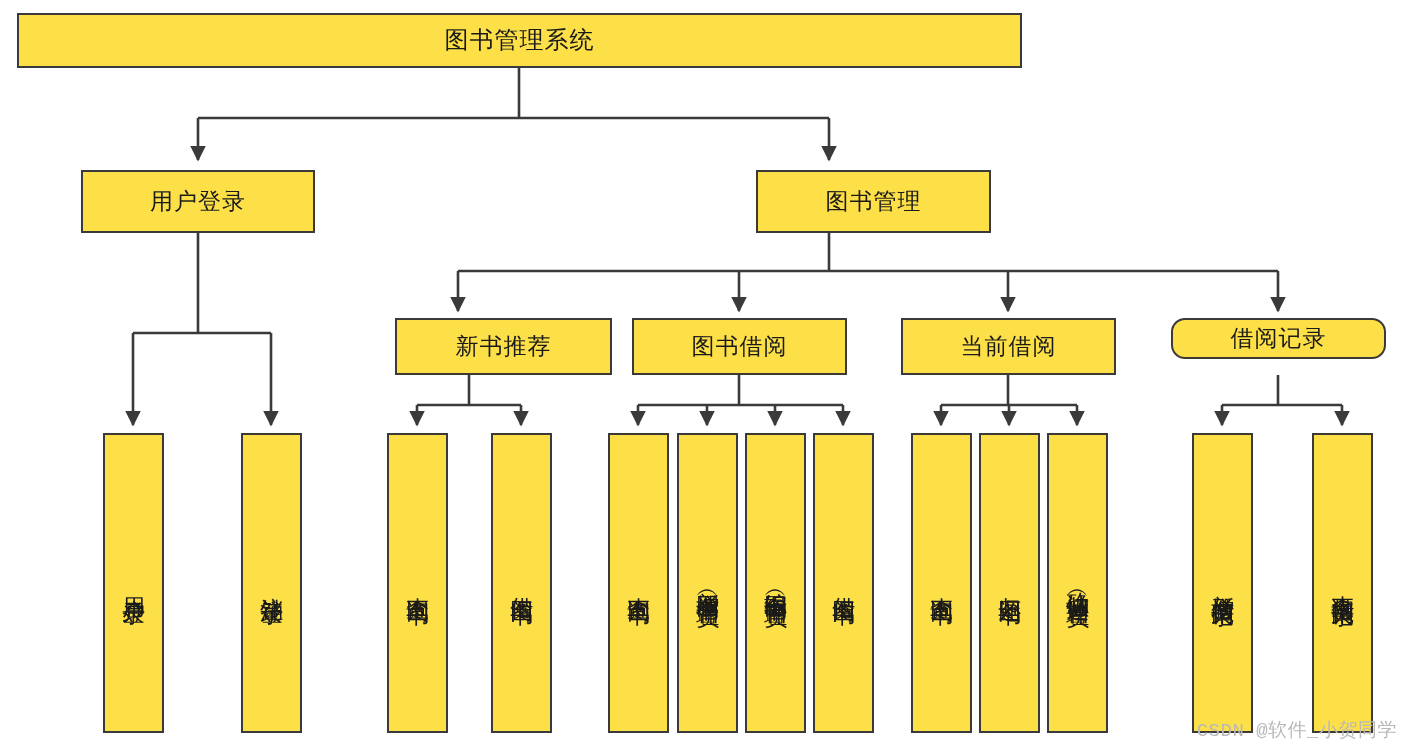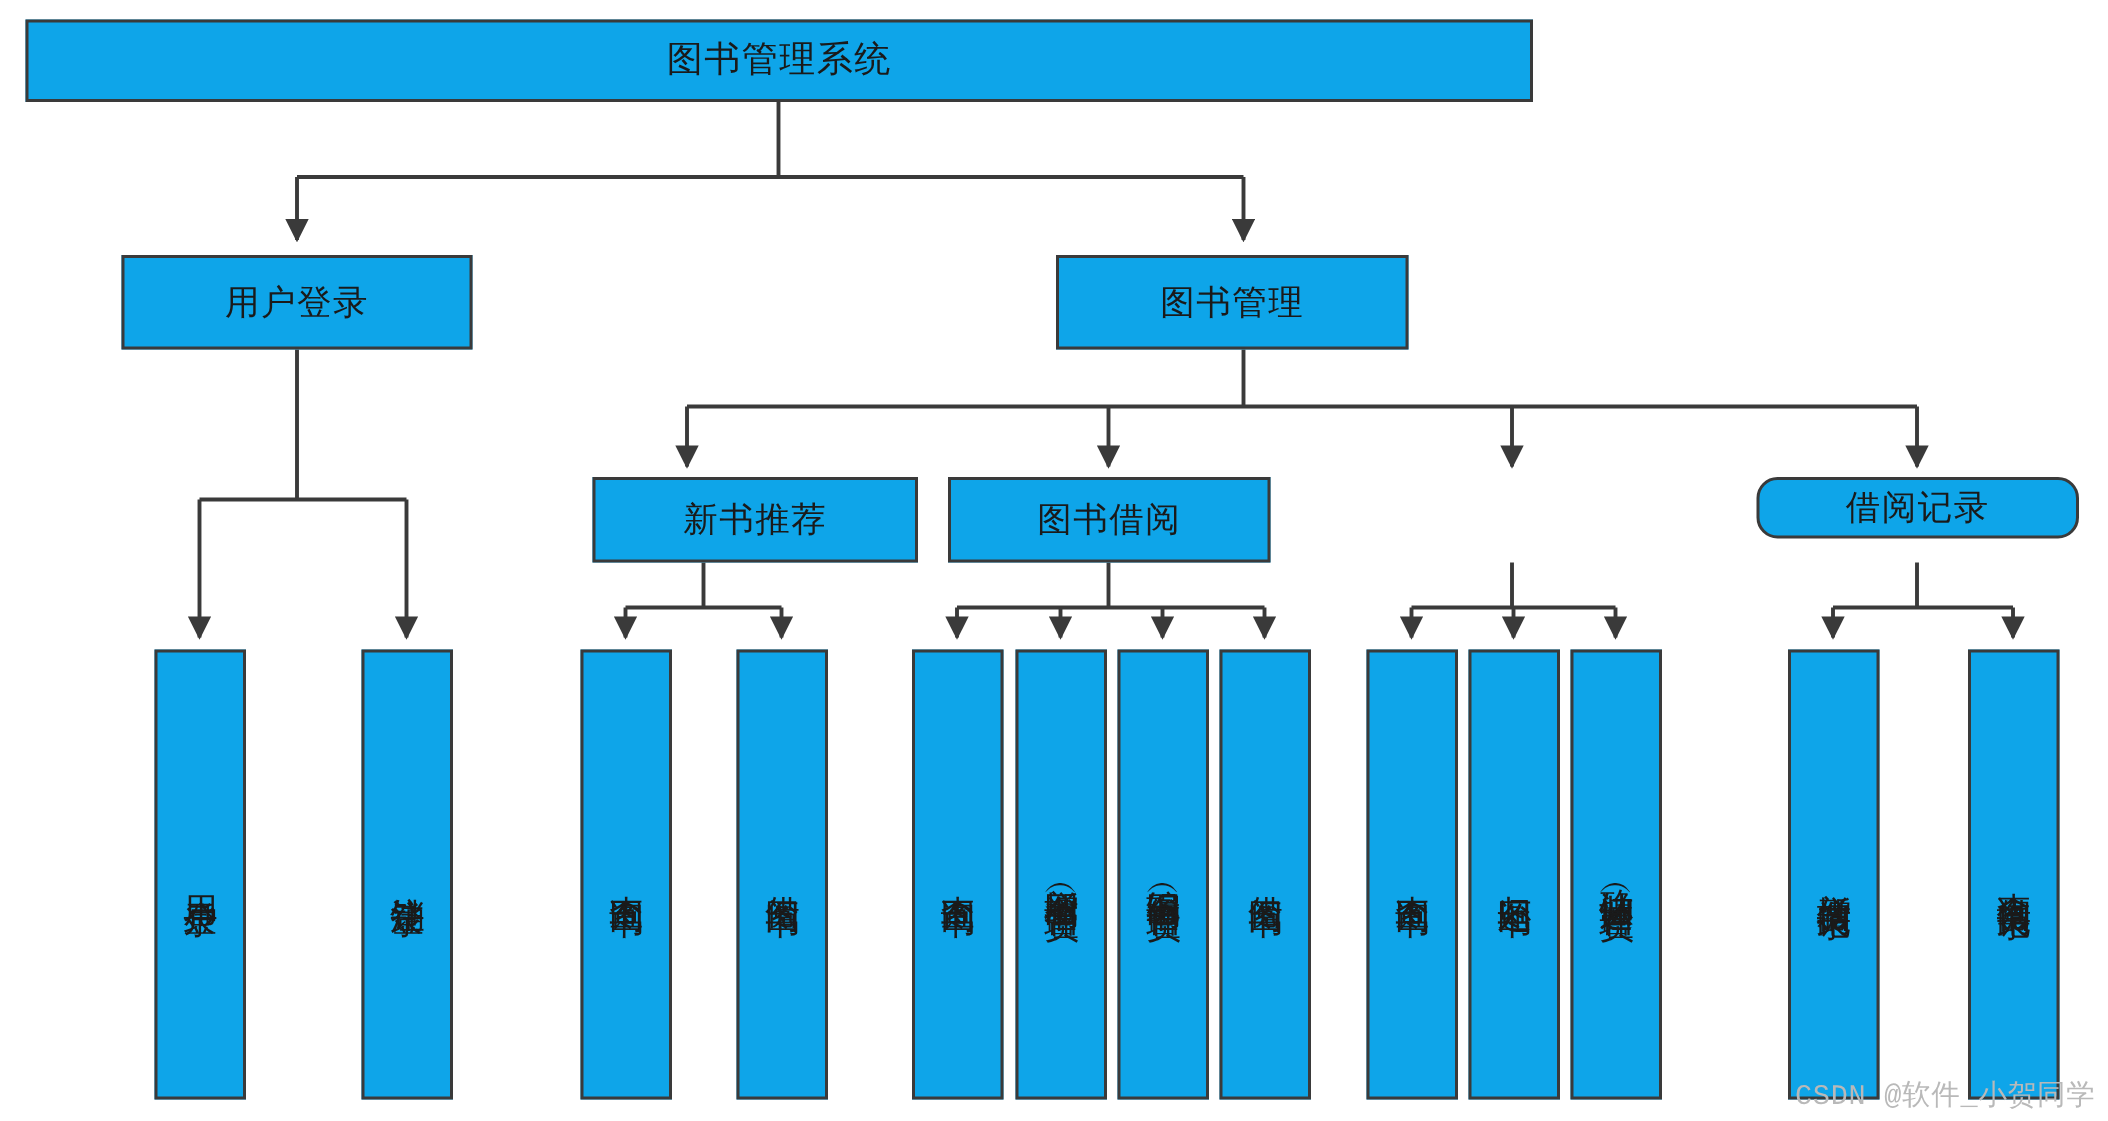--- a/index.html
+++ b/index.html
@@ -21,21 +21,21 @@
     left: 0;
     top: 0;
     width: 1405px;
     height: 747px;
     pointer-events: none;
   }
   .node {
     position: absolute;
     box-sizing: border-box;
     border: 2.5px solid #3a3a3a;
-    background: #0ea5e9;
+    background: #fde047;
     display: flex;
     align-items: center;
     justify-content: center;
     color: #1a1a1a;
   }
   .node.horiz {
     font-size: 23px;
     line-height: 1.2;
     letter-spacing: 1px;
   }
@@ -118,24 +118,25 @@
       <path d="M 1278 375 L 1278 405"></path>
       <path d="M 1222 405 L 1342 405"></path>
       <path d="M 1222 405 L 1222 425" marker-end="url(#arrow)"></path>
       <path d="M 1342 405 L 1342 425" marker-end="url(#arrow)"></path>
     </g>
   </svg>
 
   <div class="node horiz root" style="left:17px; top:13px; width:1005px; height:55px;">图书管理系统</div>
 
   <div class="node horiz" style="left:81px; top:170px; width:234px; height:63px;">用户登录</div>
-  <div class="node horiz" style="left:704px; top:170px; width:235px; height:63px;">图书管理</div>
+  <div class="node horiz" style="left:756px; top:170px; width:235px; height:63px;">图书管理</div>
 
   <div class="node horiz" style="left:361px; top:318px; width:217px; height:57px;margin-left:34px;">新书推荐</div>
   <div class="node horiz" style="left:632px; top:318px; width:215px; height:57px;">图书借阅</div>
+  <div class="node horiz" style="left:901px; top:318px; width:215px; height:57px;">当前借阅</div>
   <div class="node horiz" style="left:1171px; top:318px; width:215px; height:41px;border-radius:14px;">借阅记录</div>
 
   <div class="node vert" style="left:103px; top:433px; width:61px; height:300px;">
     <span class="vlabel">用户登录</span>
   </div>
   <div class="node vert" style="left:241px; top:433px; width:61px; height:300px;">
     <span class="vlabel">注销登录</span>
   </div>
 
   <div class="node vert" style="left:387px; top:433px; width:61px; height:300px;">

